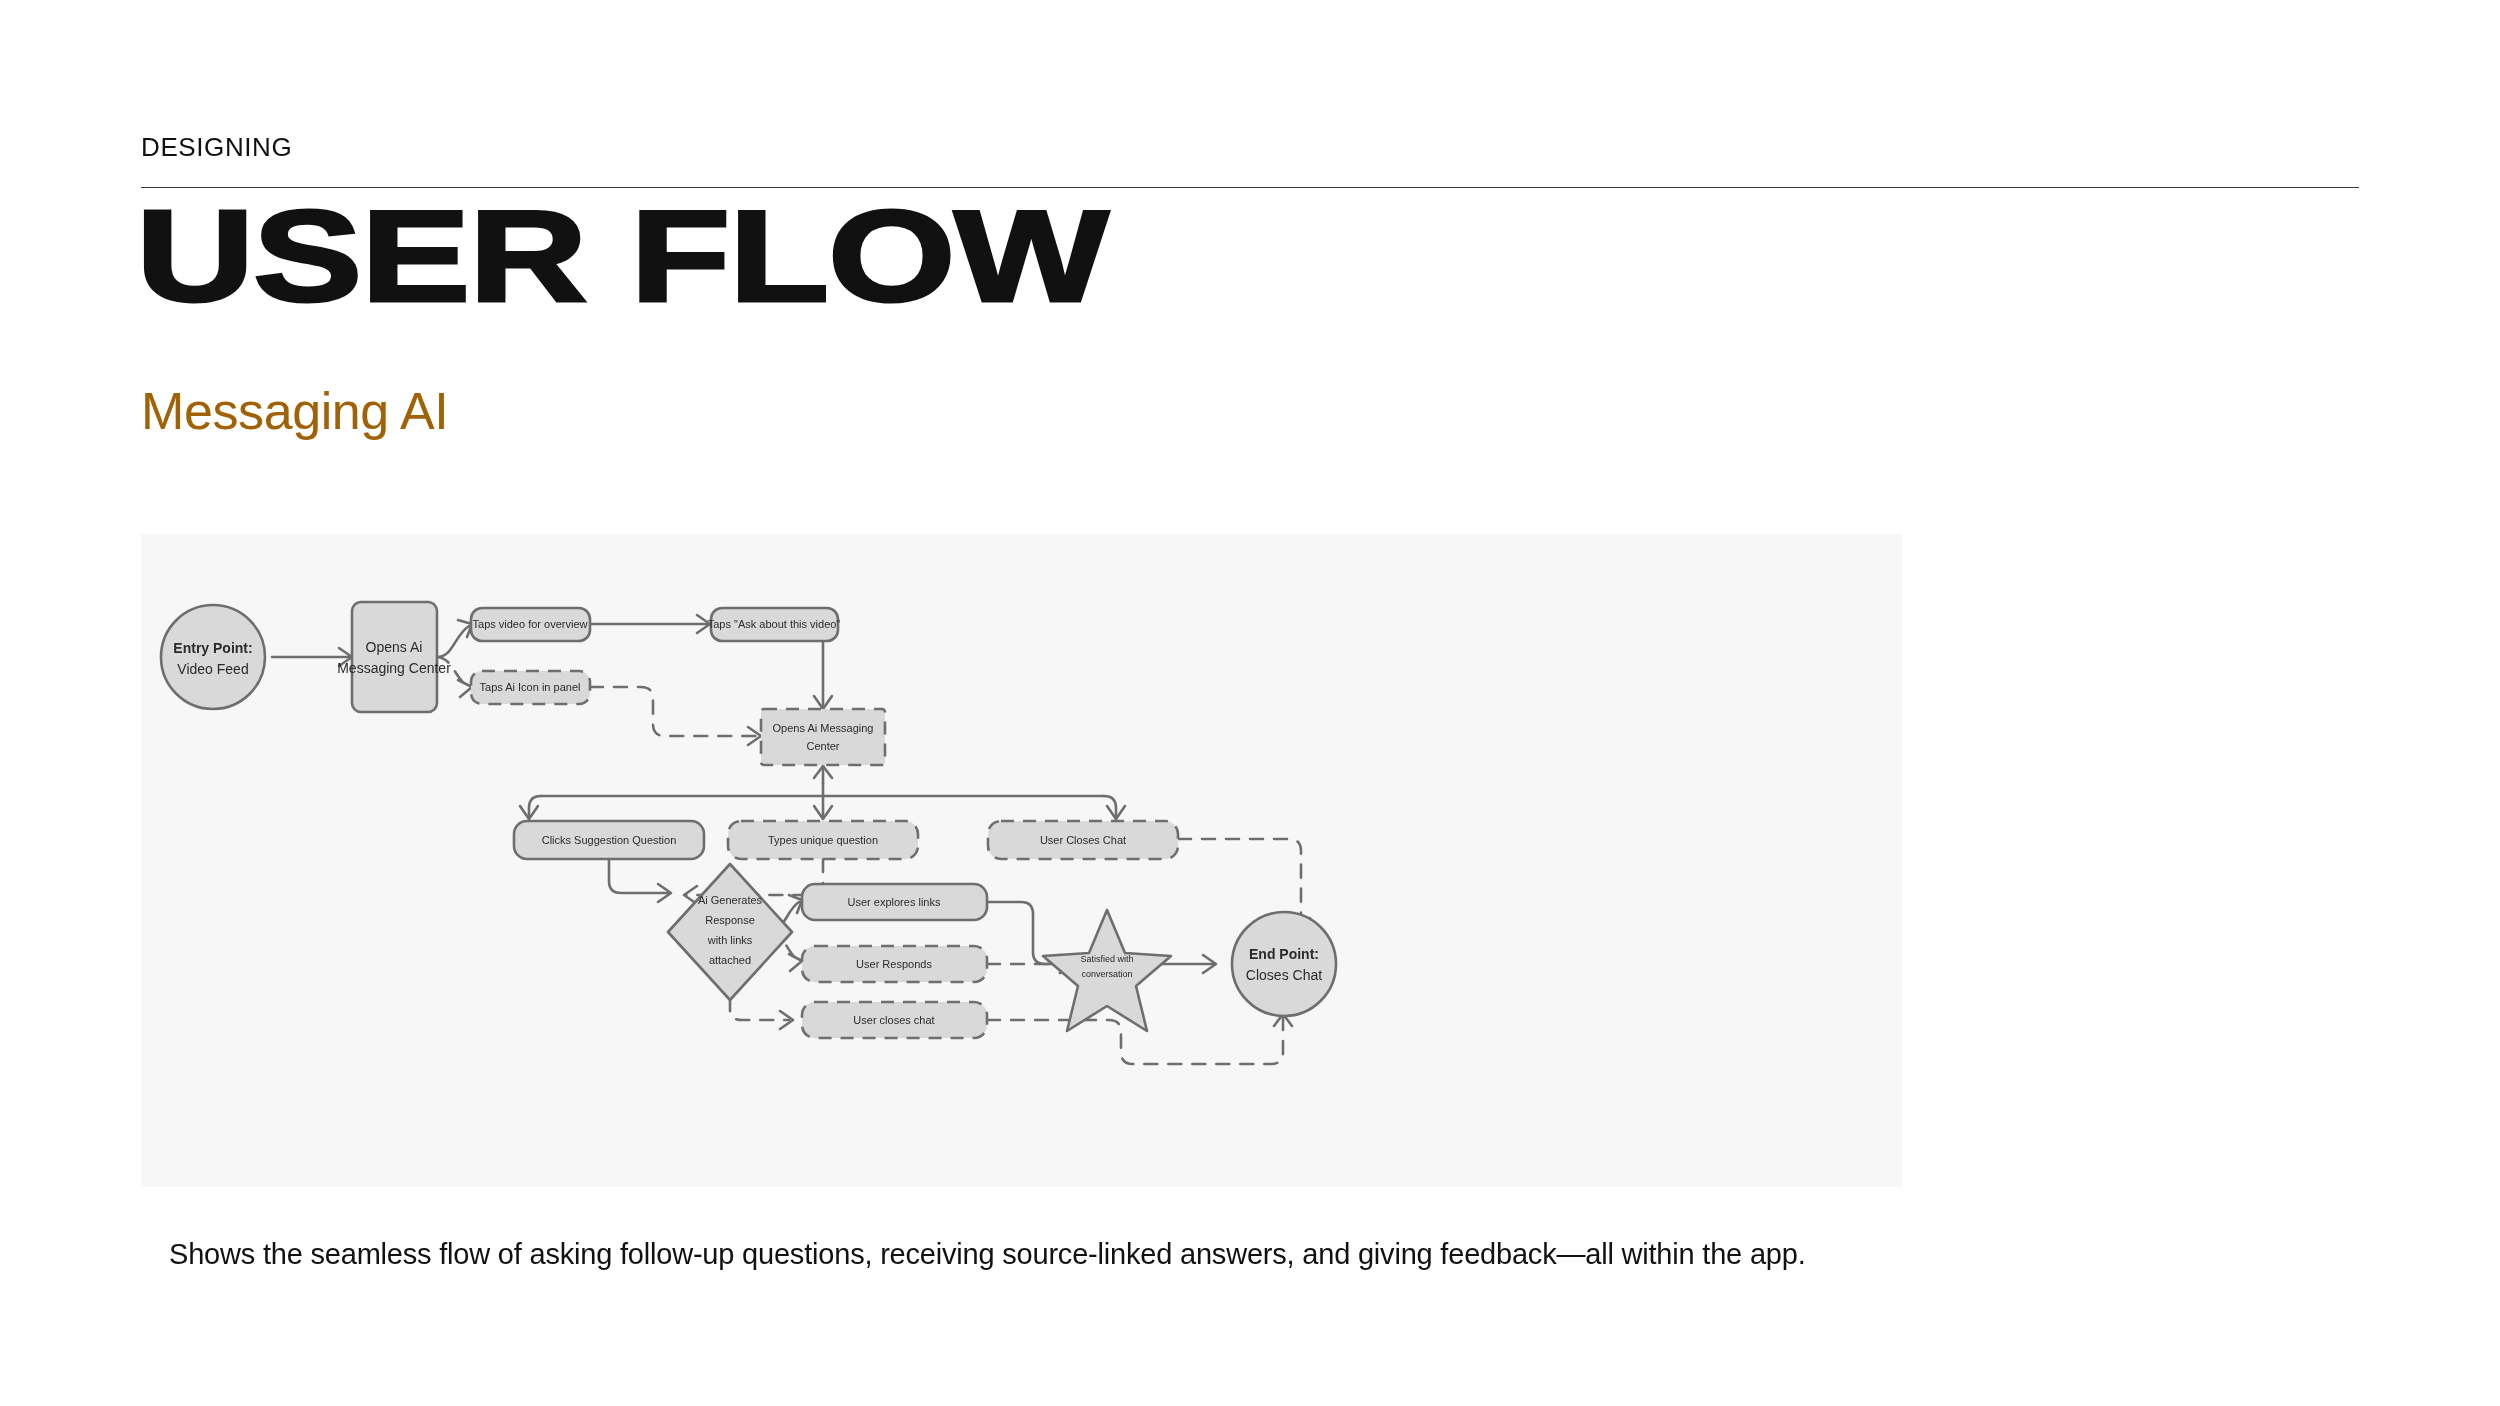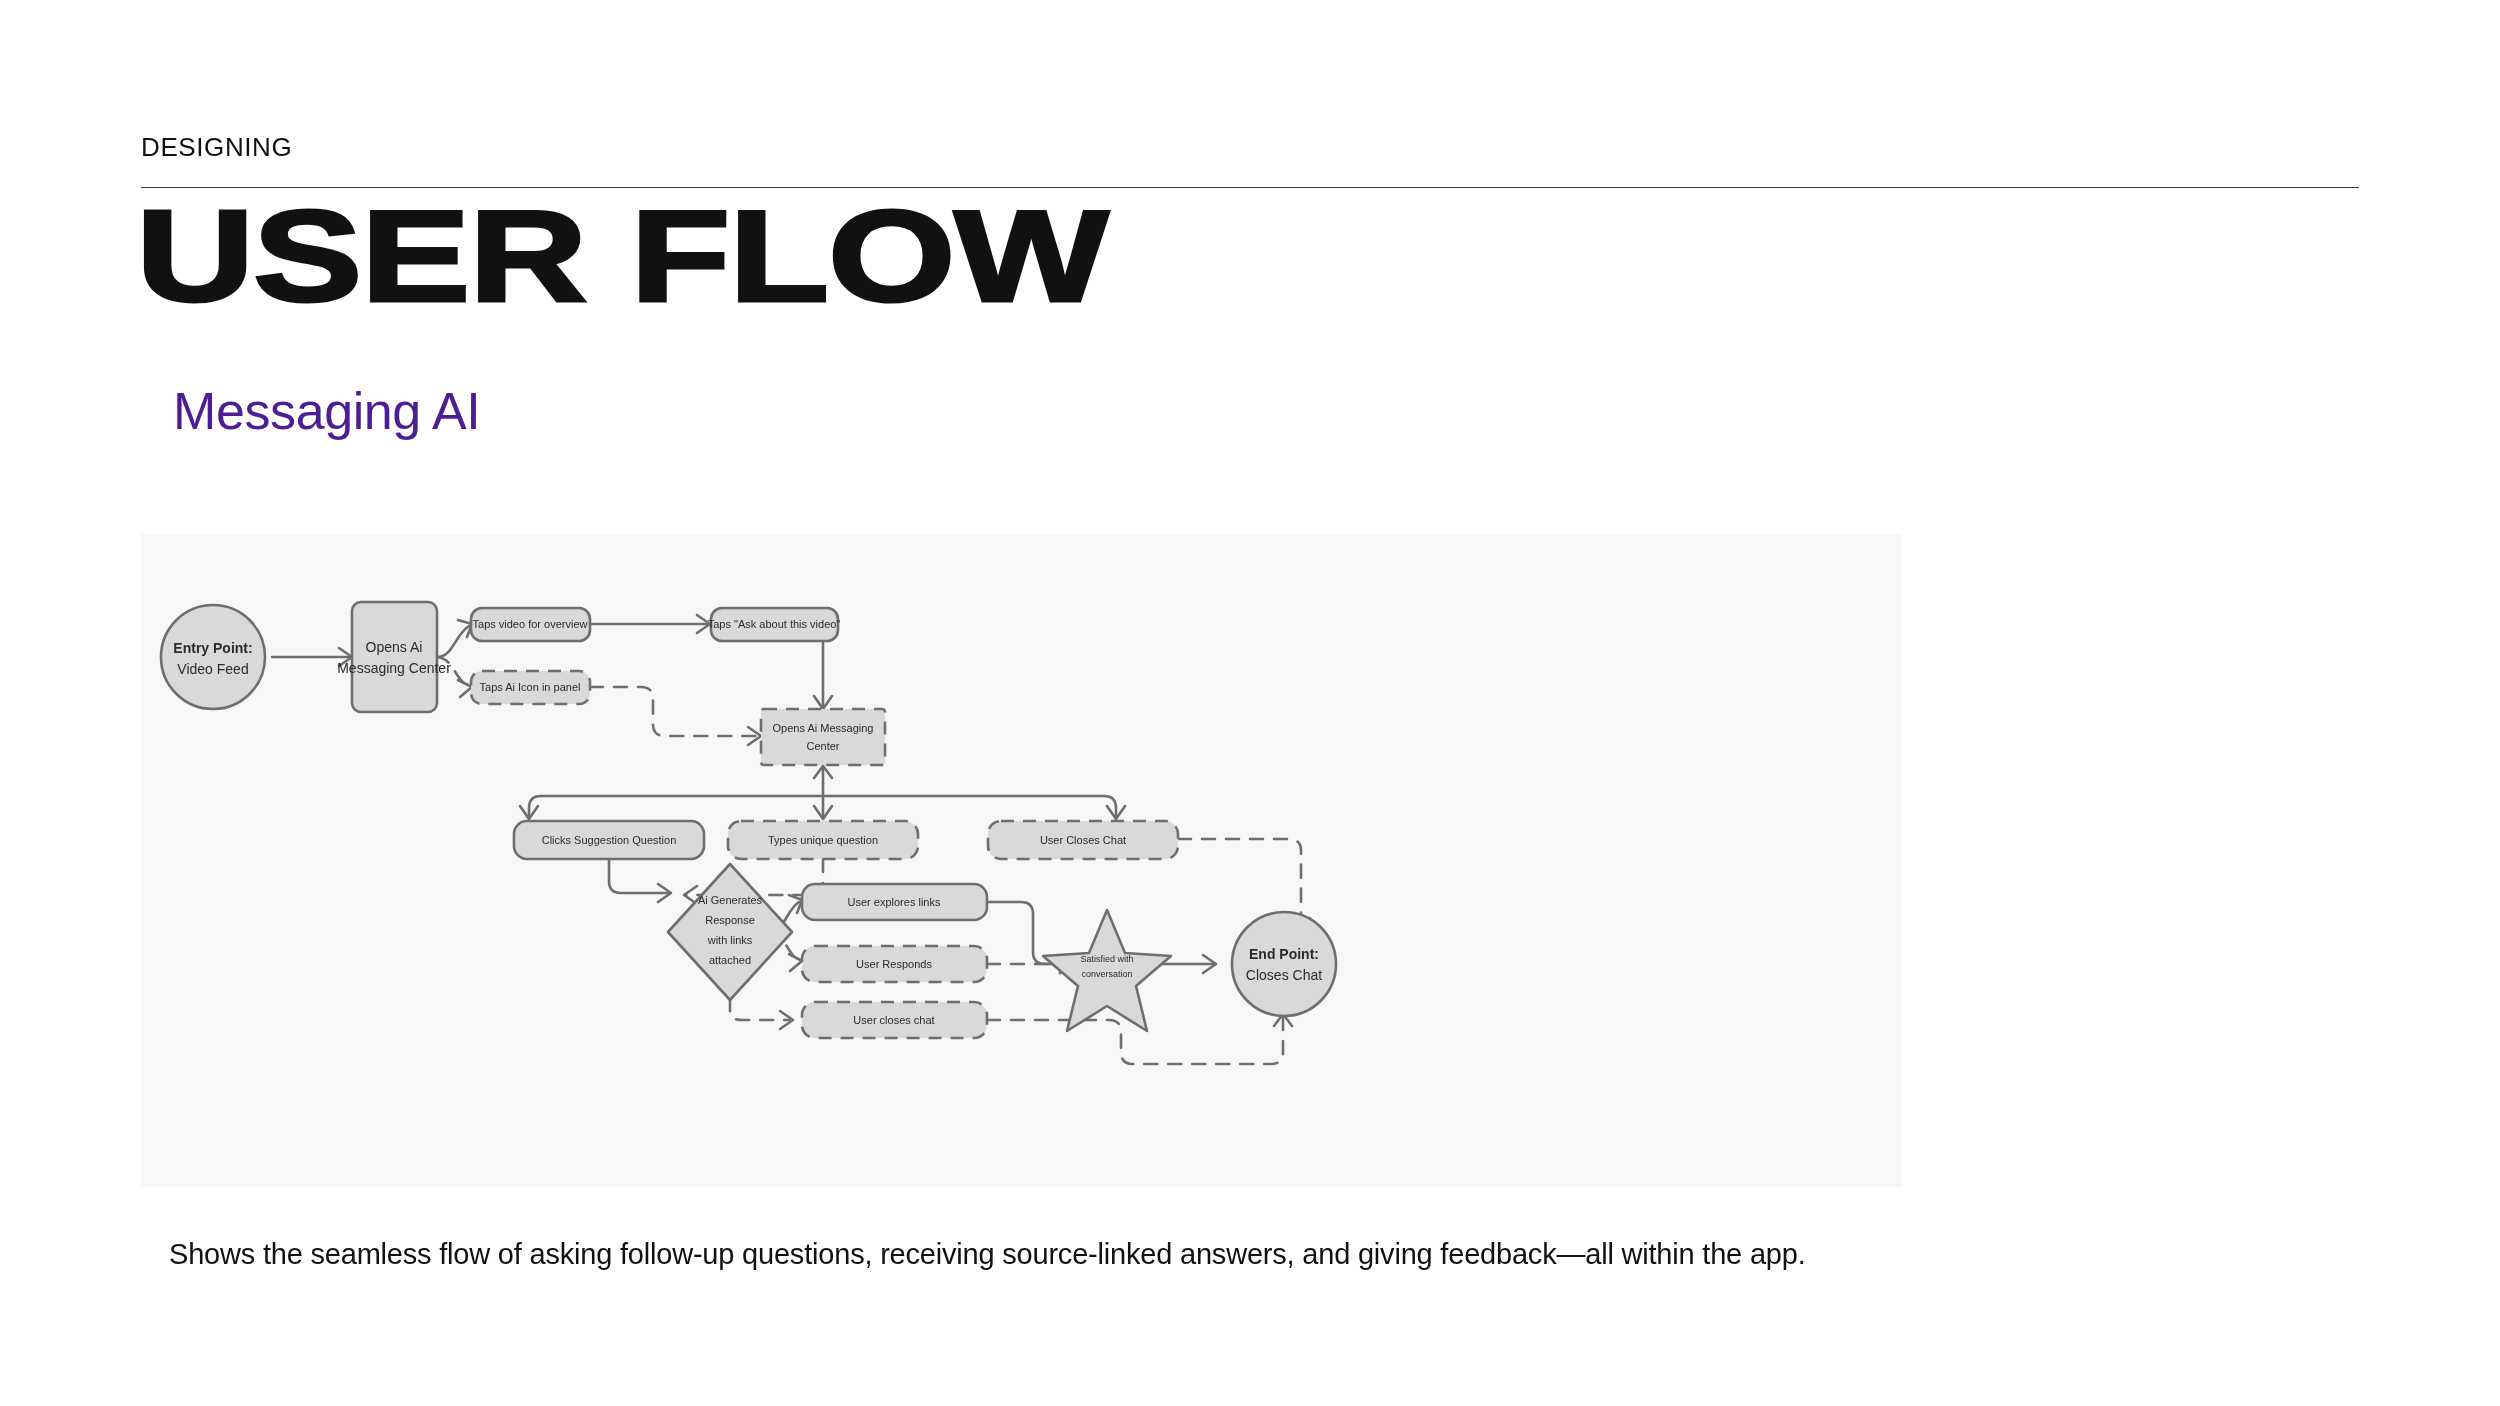--- a/index.html
+++ b/index.html
@@ -53,24 +53,23 @@
     transform: scaleX(1.28) scaleY(1.02);
     transform-origin: left top;
     -webkit-text-stroke: 3px #111111;
   }
   .subtitle {
     position: absolute;
     left: 141px;
     top: 385px;
     font-size: 52px;
     font-weight: 400;
-    color: #4c1d95;
+    color: #a16207;
     letter-spacing: -0.4px;
     line-height: 1;
-    margin-left: 32px;
   }
 
   
   .diagram-panel {
     position: absolute;
     left: 141px;
     top: 534px;
     width: 1761px;
     height: 653px;
     background: #f7f7f7;

